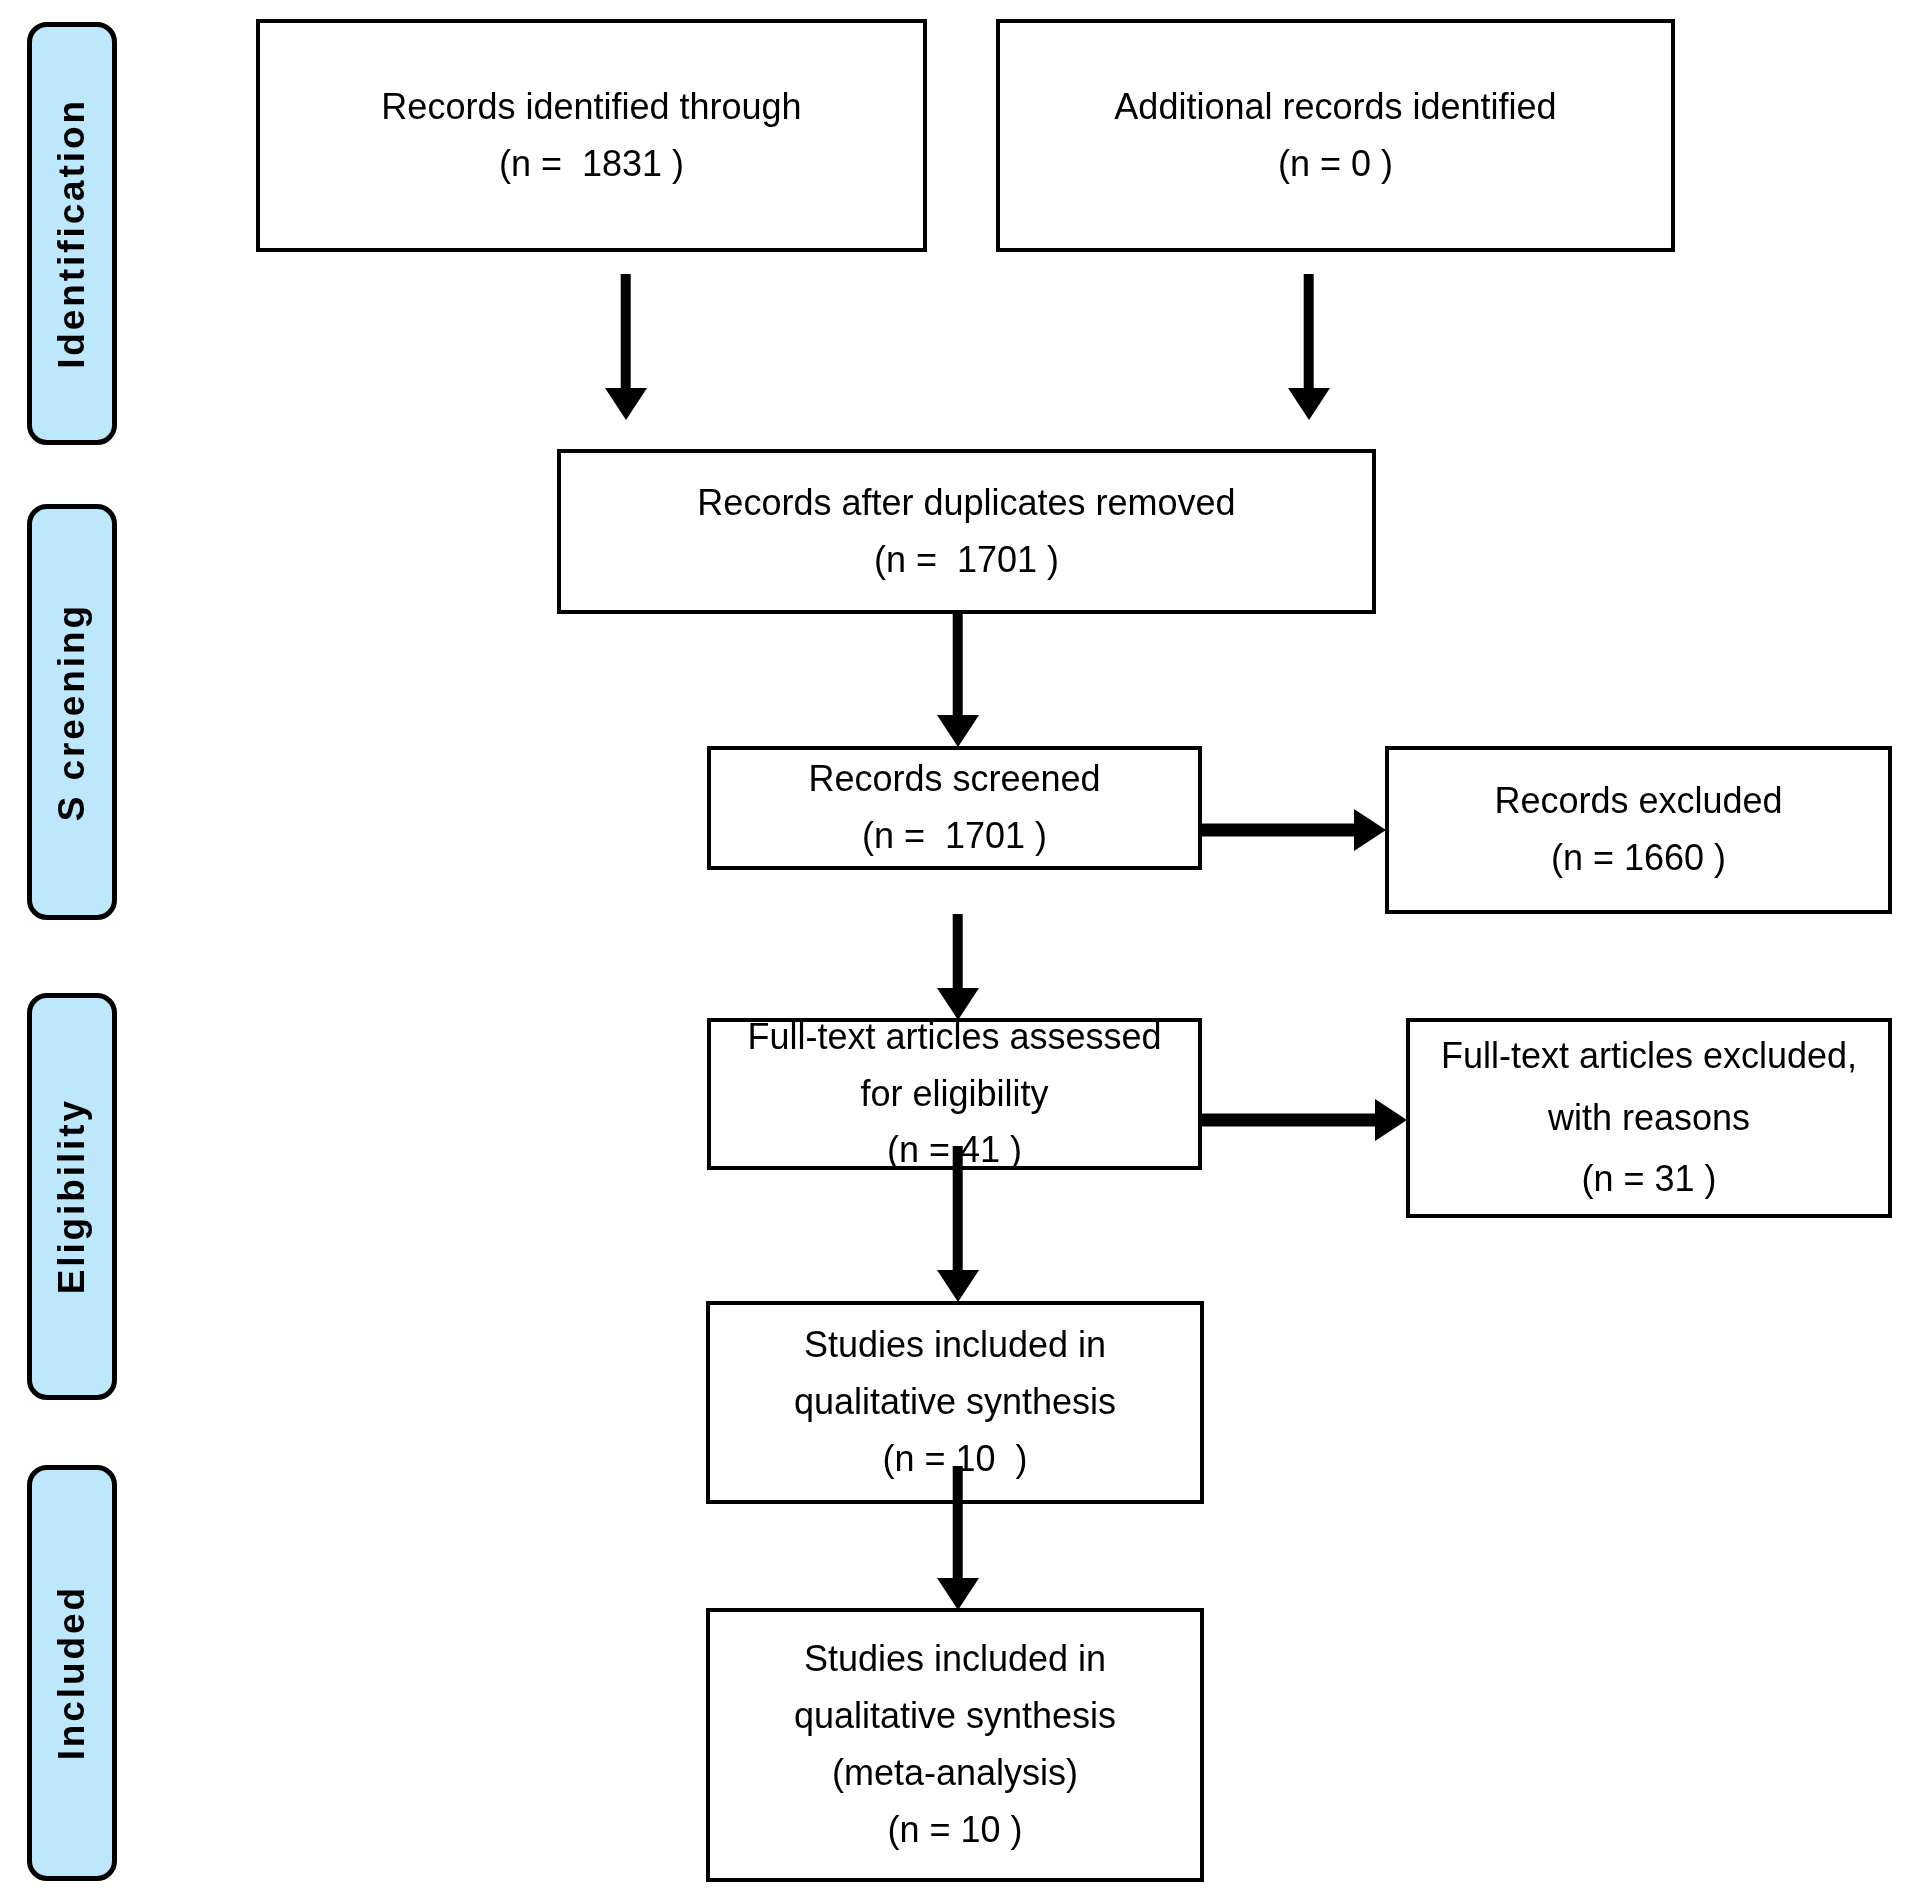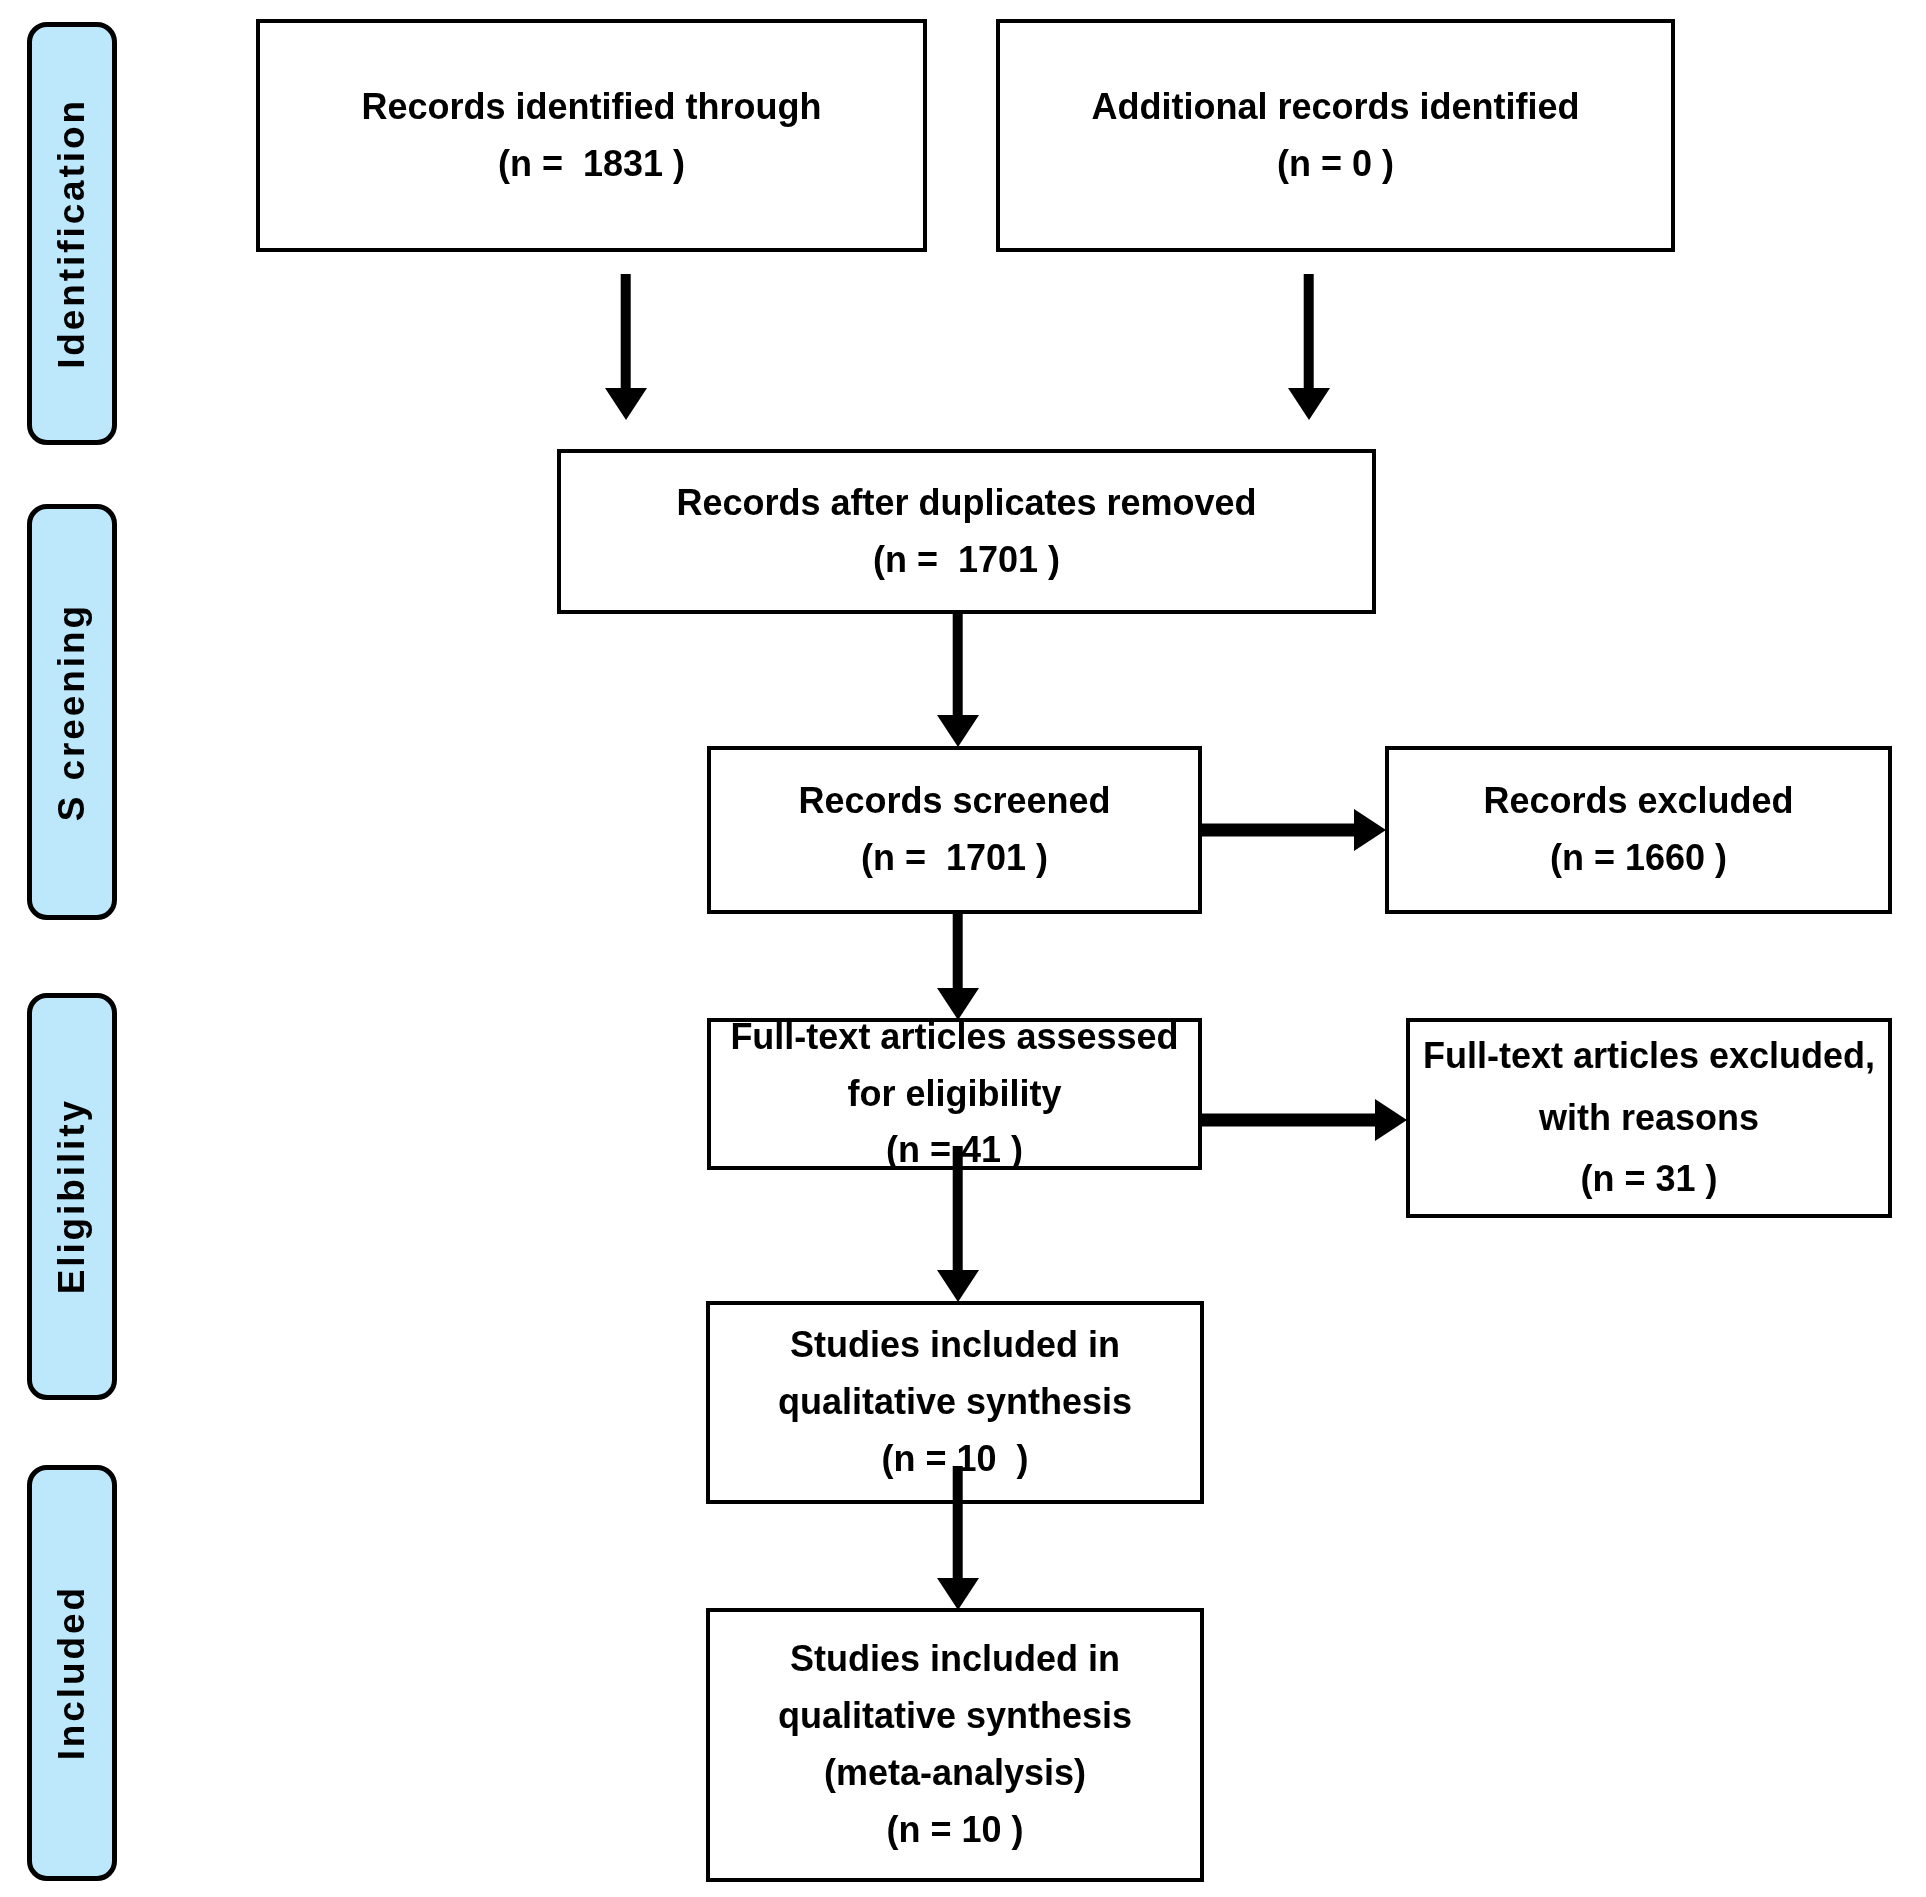--- a/index.html
+++ b/index.html
@@ -52,21 +52,20 @@
     align-items: center;
     justify-content: center;
     padding: 5.9px 9.4px;
   }
   .flow-box .line {
     font-size: 36px;
     color: #000000;
     line-height: 1.58;
     text-align: center;
     white-space: pre;
-    font-weight: bold;
   }
 
   
   .arrow-v {
     position: absolute;
   }
   .arrow-v .shaft {
     position: absolute;
     left: 50%;
     top: 0;
@@ -153,21 +152,21 @@
   <div class="flow-box" style="left:557px; top:449px; width:819px; height:165px;">
     <div class="line">Records after duplicates removed</div>
     <div class="line">(n =  1701 )</div>
   </div>
 
   <div class="arrow-v" style="left:931px; top:614px; width:53px; height:133px;">
     <div class="shaft" style="height:101px;"></div>
     <div class="head"></div>
   </div>
 
-  <div class="flow-box" style="left:707px; top:746px; width:495px; height:168px;">
+  <div class="flow-box" style="left:707px; top:746px; width:495px; height:124px;">
     <div class="line">Records screened</div>
     <div class="line">(n =  1701 )</div>
   </div>
 
   <div class="flow-box" style="left:1385px; top:746px; width:507px; height:168px;">
     <div class="line">Records excluded</div>
     <div class="line">(n = 1660 )</div>
   </div>
 
   <div class="arrow-h" style="left:1202px; top:806px; width:184px; height:47px;">

